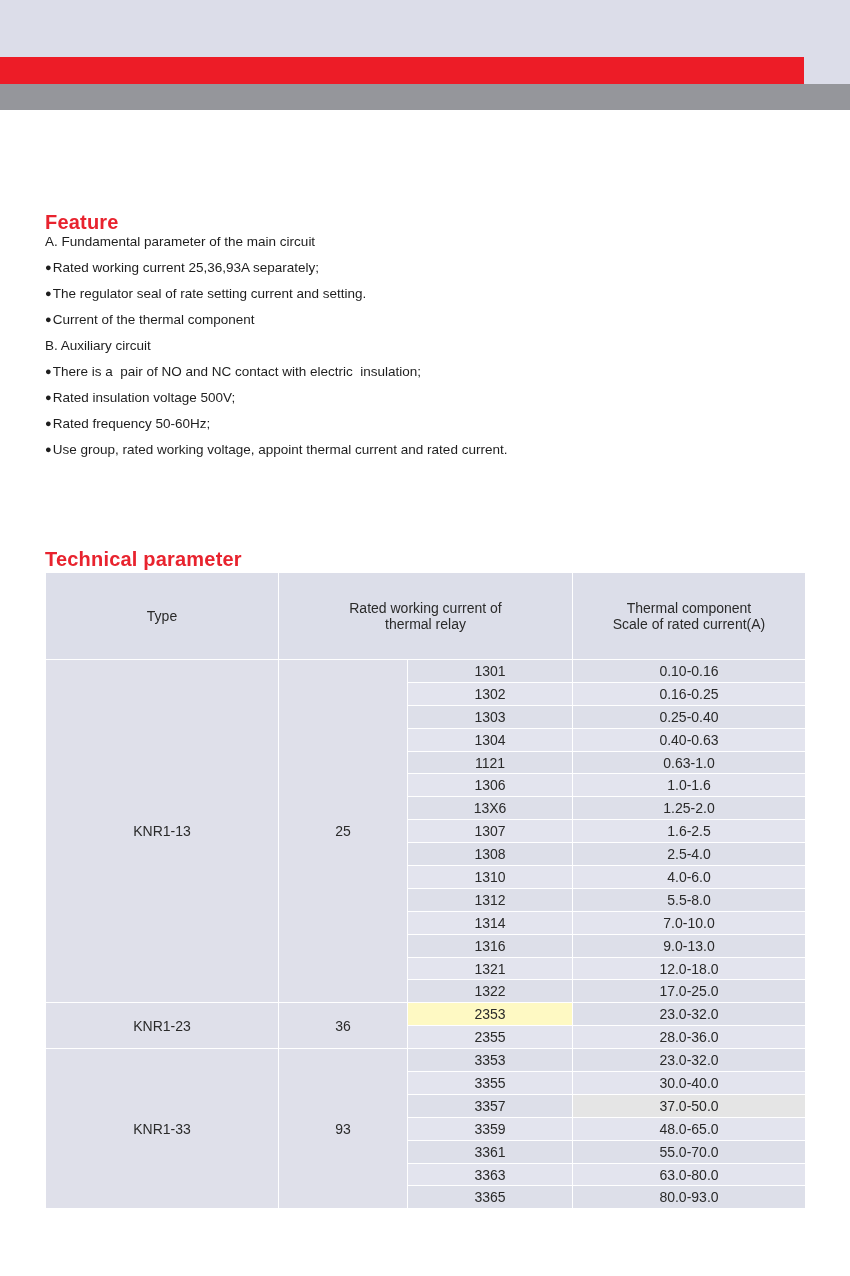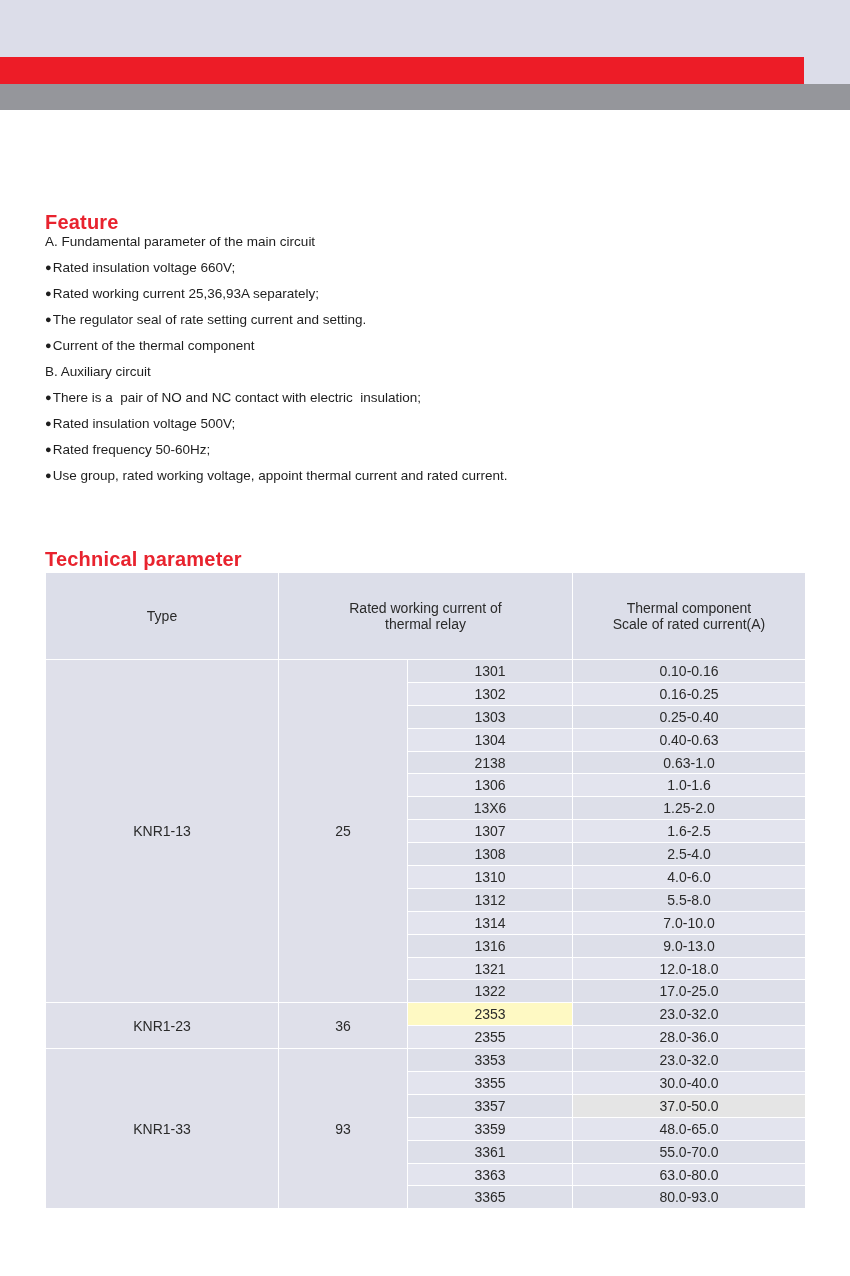--- a/index.html
+++ b/index.html
@@ -37,21 +37,20 @@
 <div class="page">
 
   <div class="band-top" style="background: rgb(220, 221, 233);"></div>
   <div class="bar-red" style="background: rgb(237, 28, 39);"></div>
   <div class="bar-gray" style="background: rgb(149, 150, 155);"></div>
 
   <h2 class="section-title" id="feature-title" style="color: rgb(232, 35, 46);">Feature</h2>
 
   <div class="feature-list">
       <div class="feature-item"><span>A. Fundamental parameter of the main circuit</span></div>
-      <div class="feature-item"><span class="bullet">●</span><span>Rated insulation voltage 660V;</span></div>
       <div class="feature-item"><span class="bullet">●</span><span>Rated working current 25,36,93A separately;</span></div>
       <div class="feature-item"><span class="bullet">●</span><span>The regulator seal of rate setting current and setting.</span></div>
       <div class="feature-item"><span class="bullet">●</span><span>Current of the thermal component</span></div>
       <div class="feature-item"><span>B. Auxiliary circuit</span></div>
       <div class="feature-item"><span class="bullet">●</span><span>There is a  pair of NO and NC contact with electric  insulation;</span></div>
       <div class="feature-item"><span class="bullet">●</span><span>Rated insulation voltage 500V;</span></div>
       <div class="feature-item"><span class="bullet">●</span><span>Rated frequency 50-60Hz;</span></div>
       <div class="feature-item"><span class="bullet">●</span><span>Use group, rated working voltage, appoint thermal current and rated current.</span></div>
     </div>
 
@@ -86,21 +85,21 @@
         </tr>
         <tr>
           <td style="background: rgb(221, 223, 233);">1303</td>
           <td style="background: rgb(221, 223, 233); margin-top: 9px;">0.25-0.40</td>
         </tr>
         <tr>
           <td style="background: rgb(227, 228, 238);">1304</td>
           <td style="background: rgb(227, 228, 238);">0.40-0.63</td>
         </tr>
         <tr>
-          <td style="background: rgb(221, 223, 233);">2138</td>
+          <td style="background: rgb(221, 223, 233);">1121</td>
           <td style="background: rgb(221, 223, 233);">0.63-1.0</td>
         </tr>
         <tr>
           <td style="background: rgb(227, 228, 238);">1306</td>
           <td style="background: rgb(227, 228, 238);">1.0-1.6</td>
         </tr>
         <tr>
           <td style="background: rgb(221, 223, 233);">13X6</td>
           <td style="background: rgb(221, 223, 233);">1.25-2.0</td>
         </tr>

